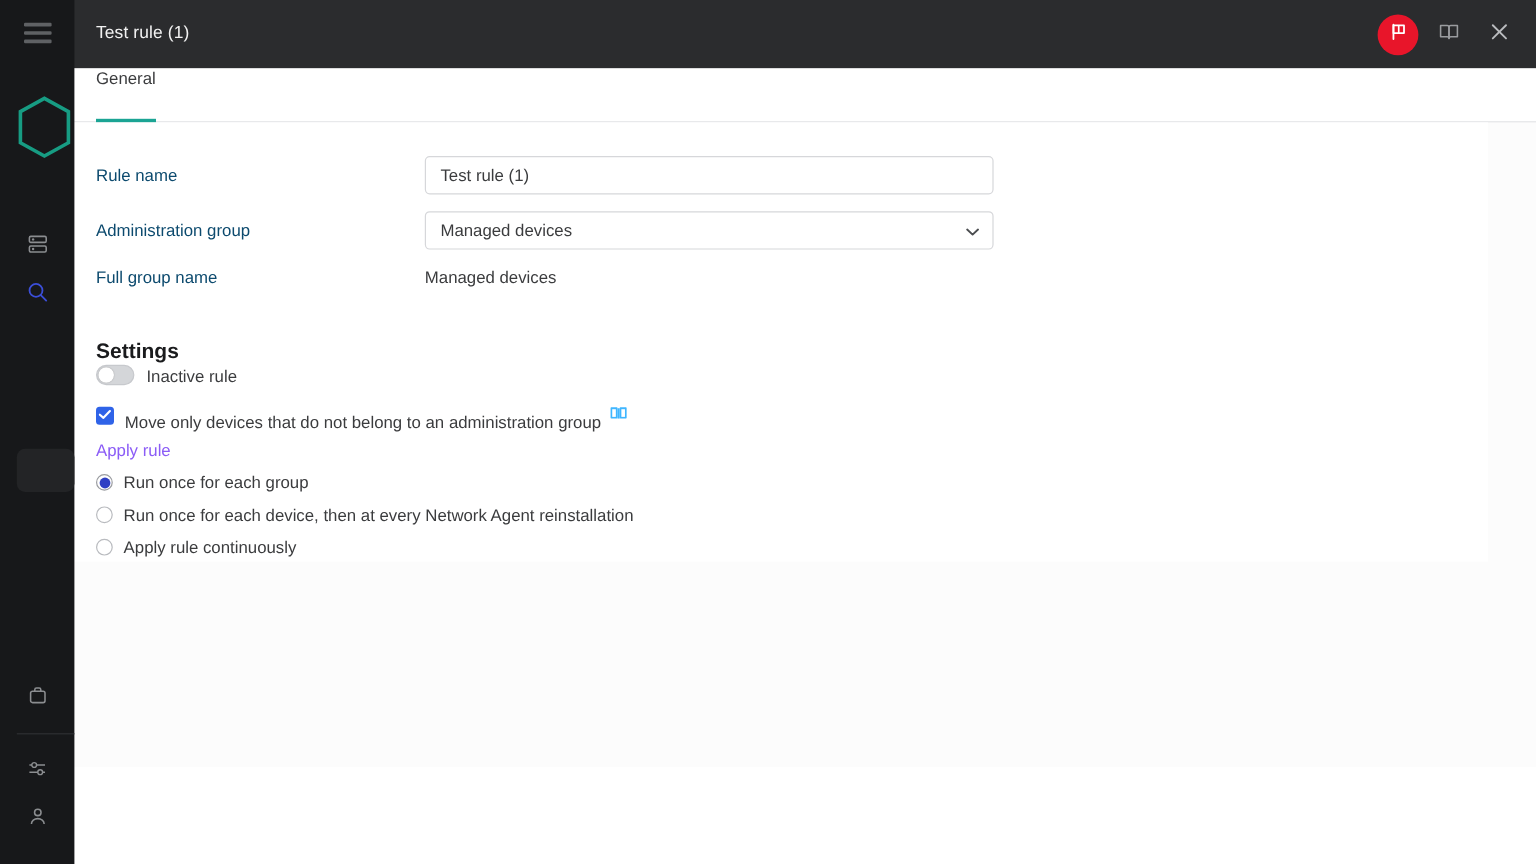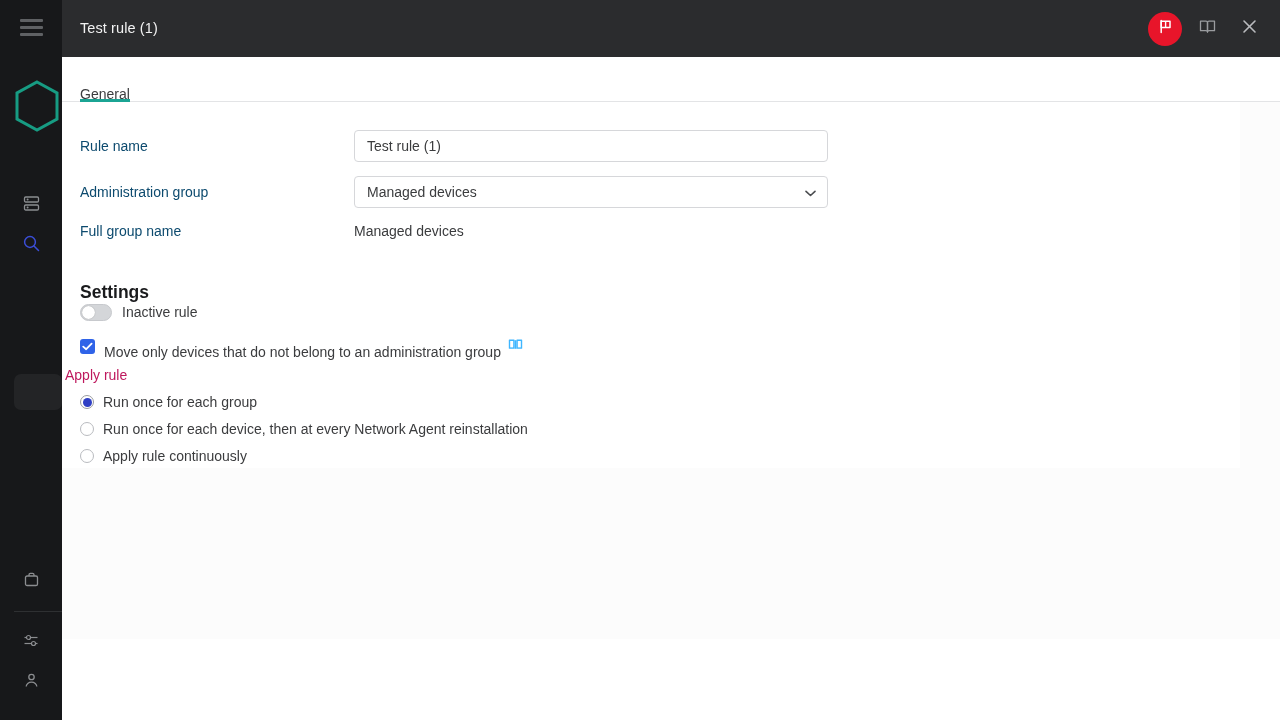--- a/index.html
+++ b/index.html
@@ -79,21 +79,21 @@
 
   
   .tabstrip {
     position: relative;
     height: 45px; width: 1240px;
     background: #ffffff;
     border-bottom: 1px solid #e3e4e6;
   }
   .tab {
     position: absolute; top: 0; height: 45px;
-    display: flex; align-items: flex-end; padding-top: 13px;
+    display: flex; align-items: flex-start; 
     font-size: 14px; color: #3b3c3e; cursor: pointer;
   }
   .tab.t1 { left: 40px; }
   .tab.t2 { left: 111px; }
   .tab .ul {
     position: absolute; left: 0; right: 0; bottom: 0;
     height: 3px; background: #1ba494;
   }
   .tab:not(.active) .ul { display: none; }
 
@@ -132,21 +132,21 @@
     position: absolute; left: 274px; top: 0;
     font-size: 14px; color: #3b3c3e; line-height: 20px;
   }
 
   .section-title {
     position: absolute; left: 40px; top: 180px;
     font-size: 17.5px; font-weight: bold; color: #1a1b1d;
   }
 
   
-  .toggle-row { position: absolute; left: 40px; top: 202px; display: flex; }
+  .toggle-row { position: absolute; left: 40px; top: 202px; display: flex; align-items: center; }
   .toggle {
     width: 32px; height: 17px; border-radius: 9px;
     background: #d4d6d9; border: 1px solid #c7c9cd;
     position: relative; cursor: pointer; flex: 0 0 auto;
   }
   .toggle .knob {
     position: absolute; left: 1px; top: 1px;
     width: 13px; height: 13px; border-radius: 50%;
     background: #ffffff; box-shadow: 0 0 1px rgba(0,0,0,.35);
   }
@@ -157,22 +157,22 @@
   .checkbox {
     width: 15px; height: 15px; border-radius: 3px;
     background: #2f63e8; display: flex; align-items: center; justify-content: center;
     cursor: pointer; flex: 0 0 auto;
   }
   .check-label { margin-left: 9px; font-size: 14px; color: #3b3c3e; margin-top: 12px; }
   .book-link { margin-left: 7px; display: flex; align-items: center; cursor: pointer; }
 
   
   .apply-label {
-    position: absolute; left: 25px; top: 265px;
-    font-size: 14px; color: #be185d; text-align: right;
+    position: absolute; left: 40px; top: 265px;
+    font-size: 14px; color: #8b5cf6; text-align: right;
   }
   .radio-row {
     position: absolute; left: 40px;
     display: flex; align-items: center; cursor: pointer;
   }
   .radio {
     width: 14px; height: 14px; border-radius: 50%;
     border: 1px solid #b9bbbf; background: #fff;
     display: flex; align-items: center; justify-content: center;
     flex: 0 0 auto;

